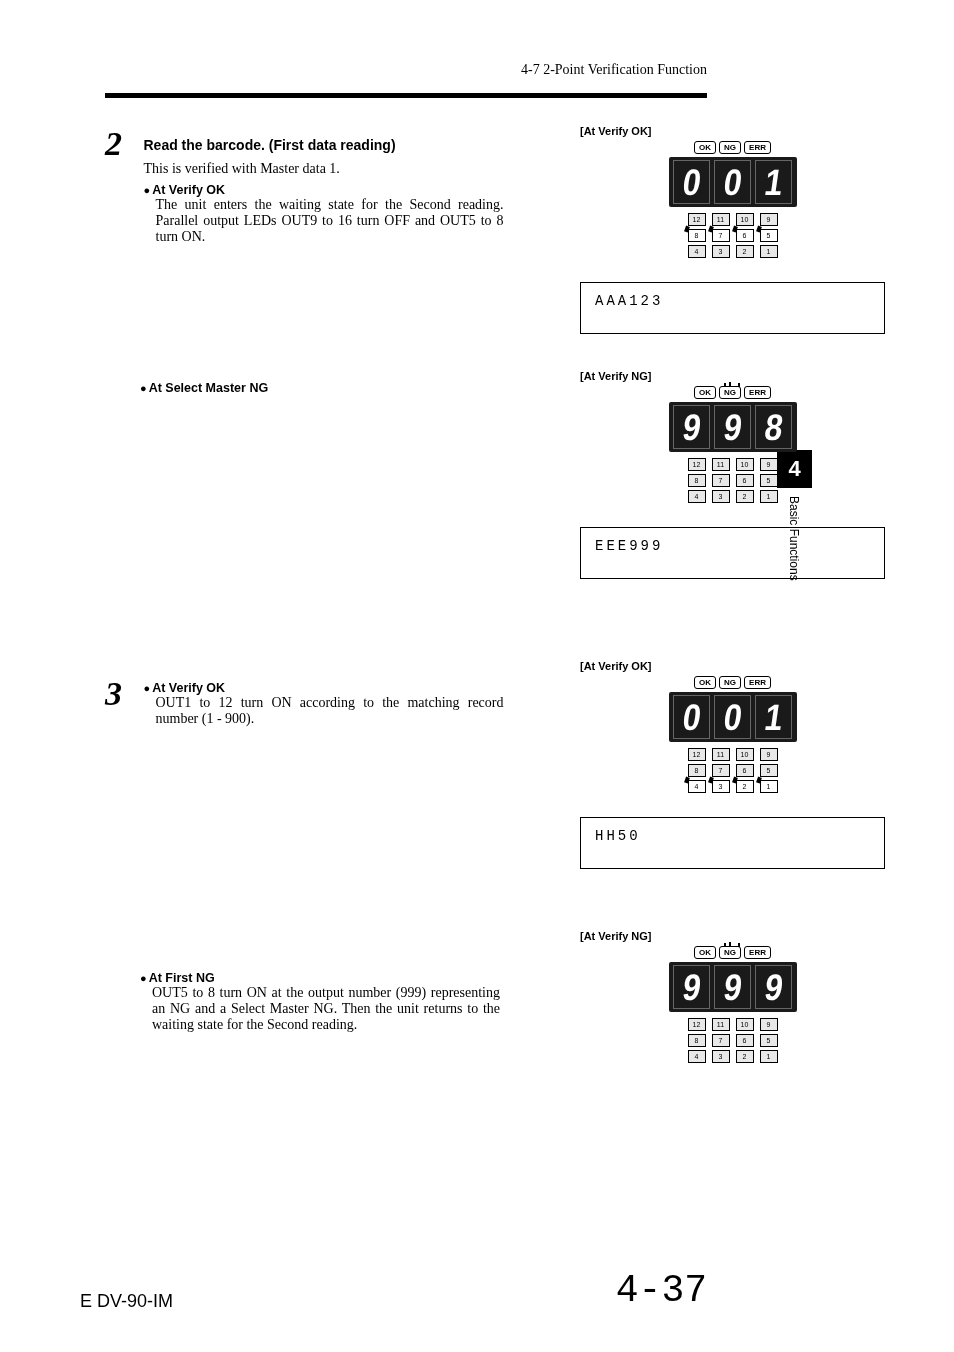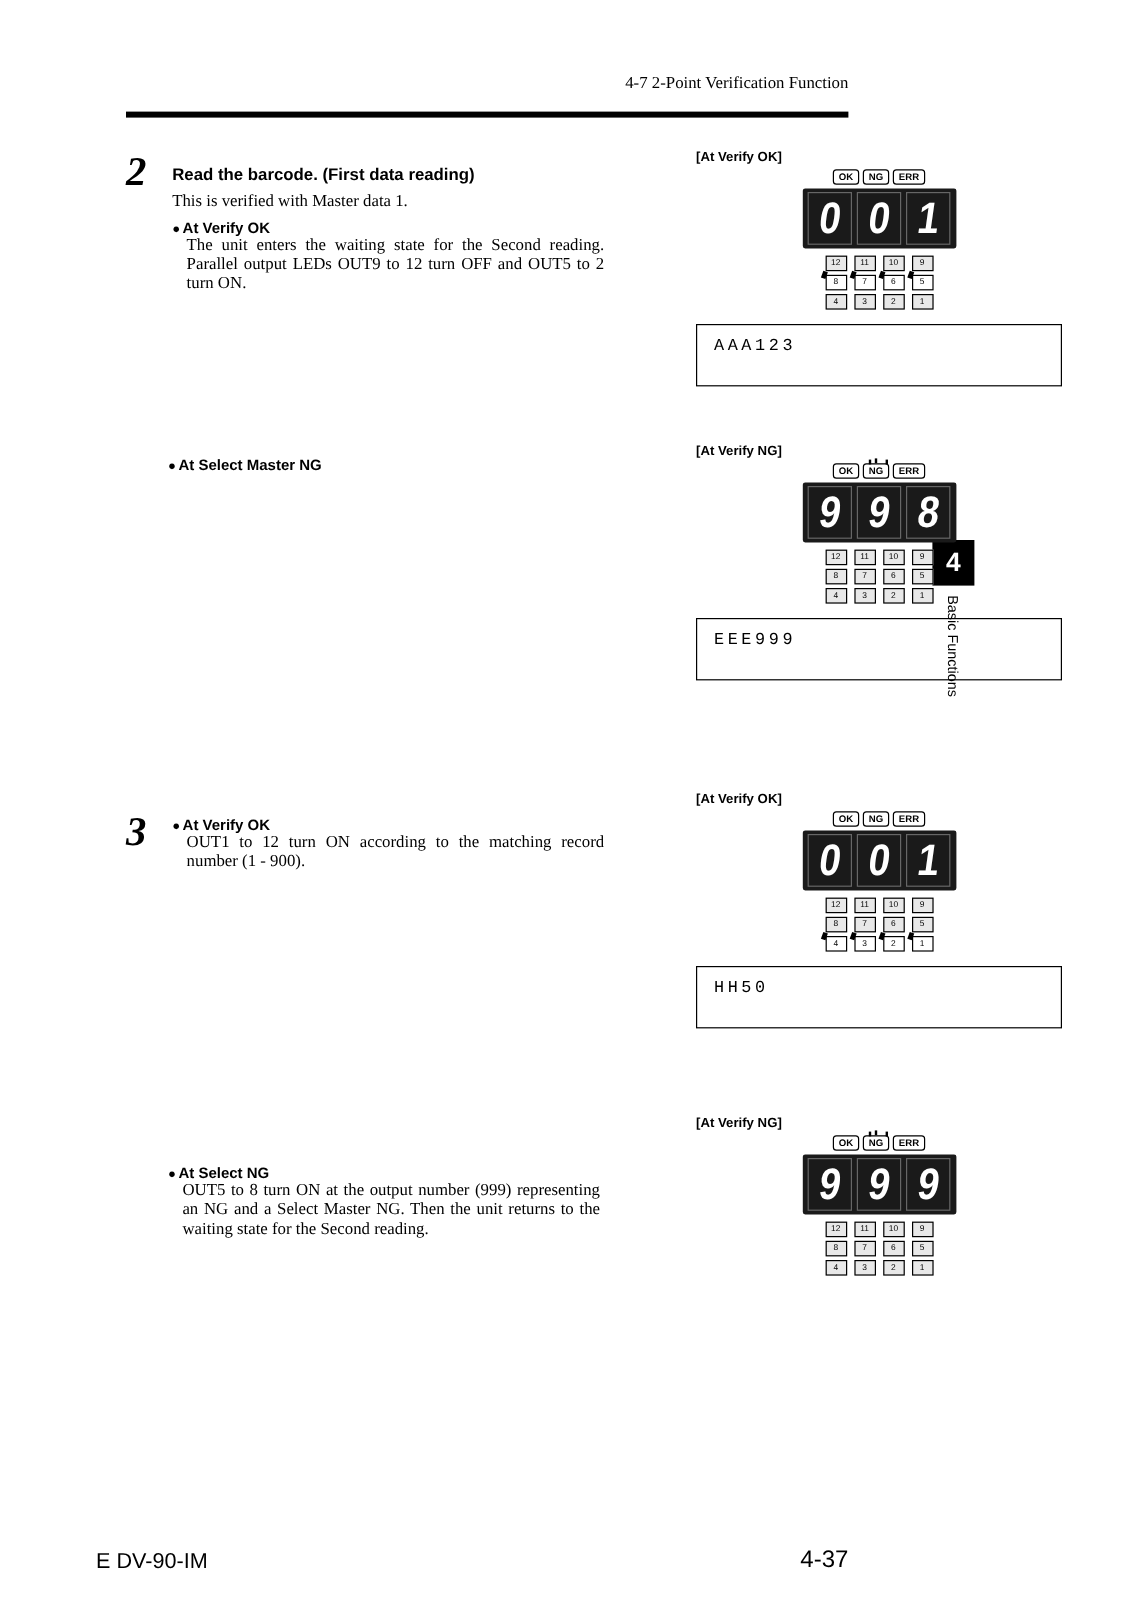--- a/index.html
+++ b/index.html
@@ -32,24 +32,24 @@
 .led-grid { width:100px; margin:0 auto; }
 .led-row { display:flex; justify-content:center; gap:6px; margin-bottom:3px; }
 .led { width:16px; height:11px; border:1px solid #000; font-family:Arial, sans-serif; font-size:7px; text-align:center; line-height:11px; position:relative; background:#e8e8e8; }
 .led.glow { background:#fff; }
 .led.glow::before { content:""; position:absolute; top:-3px; left:-3px; right:-3px; bottom:-3px; background:none; }
 .led.glow::after { content:""; position:absolute; inset:-4px; border:1px dashed transparent; }
 .led.glow { box-shadow: 0 0 0 1px #fff; }
 .led-glow-mark::before, .led-glow-mark::after { content:""; position:absolute; width:1.5px; height:4px; background:#000; top:-5px; }
 .led-glow-mark::before { left:3px; transform:rotate(-20deg); }
 .led-glow-mark::after { right:3px; transform:rotate(20deg); }
-.output-box { border:1px solid #000; padding:10px 14px; font-family:"Courier New", monospace; font-size:14px; letter-spacing:3px; margin-top:12px; height:30px; }
+.output-box { border:1px solid #000; padding:10px 14px; font-family:"Courier New", monospace; font-size:14px; letter-spacing:3px; margin-top:24px; height:30px; }
 .footer { position:absolute; bottom:40px; left:80px; right:105px; display:flex; justify-content:space-between; align-items:flex-end; }
 .footer .docid { font-family:Arial, sans-serif; font-size:18px; }
-.footer .pagenum { font-family:Liberation Sans, sans-serif; font-size:20px;margin-left:28px; }
+.footer .pagenum { font-family:Liberation Mono, monospace; font-size:38px;margin-left:28px; }
 </style>
 </head>
 <body>
 
 <div class="page">
   <div class="hdr-text">4-7  2-Point Verification Function</div>
   <div class="hdr-line"></div>
 
   <div class="sidetab">
     <div class="num">4</div>
@@ -57,21 +57,21 @@
   </div>
 
   <div class="content">
 
     <div class="step" style="position:relative; min-height:230px;">
       <span class="stepnum">2</span>
       <div class="stepbody">
         <div class="steptitle">Read the barcode. (First data reading)</div>
         <div class="steptext">This is verified with Master data 1.</div>
         <div class="subhead">At Verify OK</div>
-        <div class="subbody">The unit enters the waiting state for the Second reading. Parallel output LEDs OUT9 to 12 turn OFF and OUT5 to 2 turn ON.</div>
+        <div class="subbody">The unit enters the waiting state for the Second reading. Parallel output LEDs OUT9 to 16 turn OFF and OUT5 to 8 turn ON.</div>
       </div>
     </div>
 
     <div class="disp-col" style="top:0;">
       <div class="caption">[At Verify OK]</div>
       <div class="device">
         <div class="status-row">
           <span class="pill">OK</span>
           <span class="pill">NG</span>
           <span class="pill">ERR</span>
@@ -206,21 +206,21 @@
               <div class="led glow led-glow-mark">2</div>
               <div class="led glow led-glow-mark">1</div>
             </div>
         </div>
       </div>
       <div class="output-box">HH50</div>
     </div>
 
     <div class="step" style="position:relative; min-height:230px; padding-left:35px;">
       <div class="stepbody">
-        <div class="subhead">At Select NG</div>
+        <div class="subhead">At First NG</div>
         <div class="subbody">OUT5 to 8 turn ON at the output number (999) representing an NG and a Select Master NG. Then the unit returns to the waiting state for the Second reading.</div>
       </div>
     </div>
 
     <div class="disp-col" style="top:805px;">
       <div class="caption">[At Verify NG]</div>
       <div class="device">
         <div class="status-row">
           <span class="pill">OK</span>
           <span class="pill glow">NG</span>

